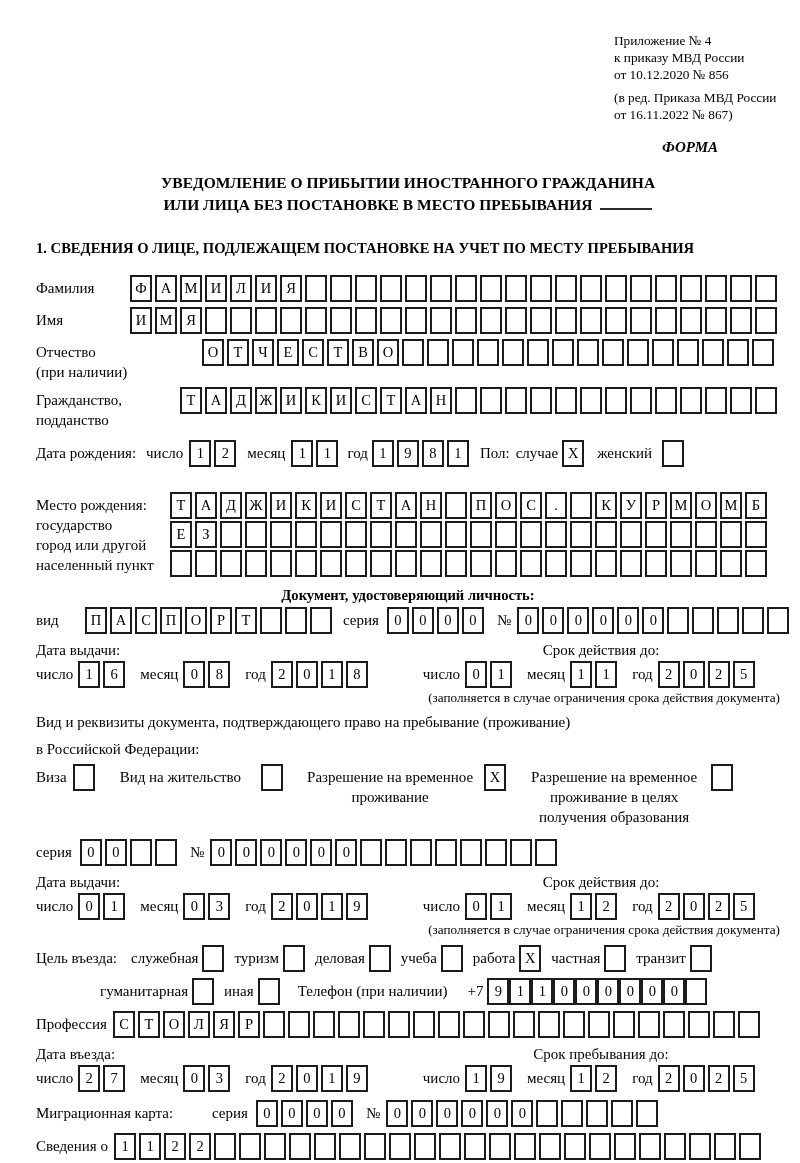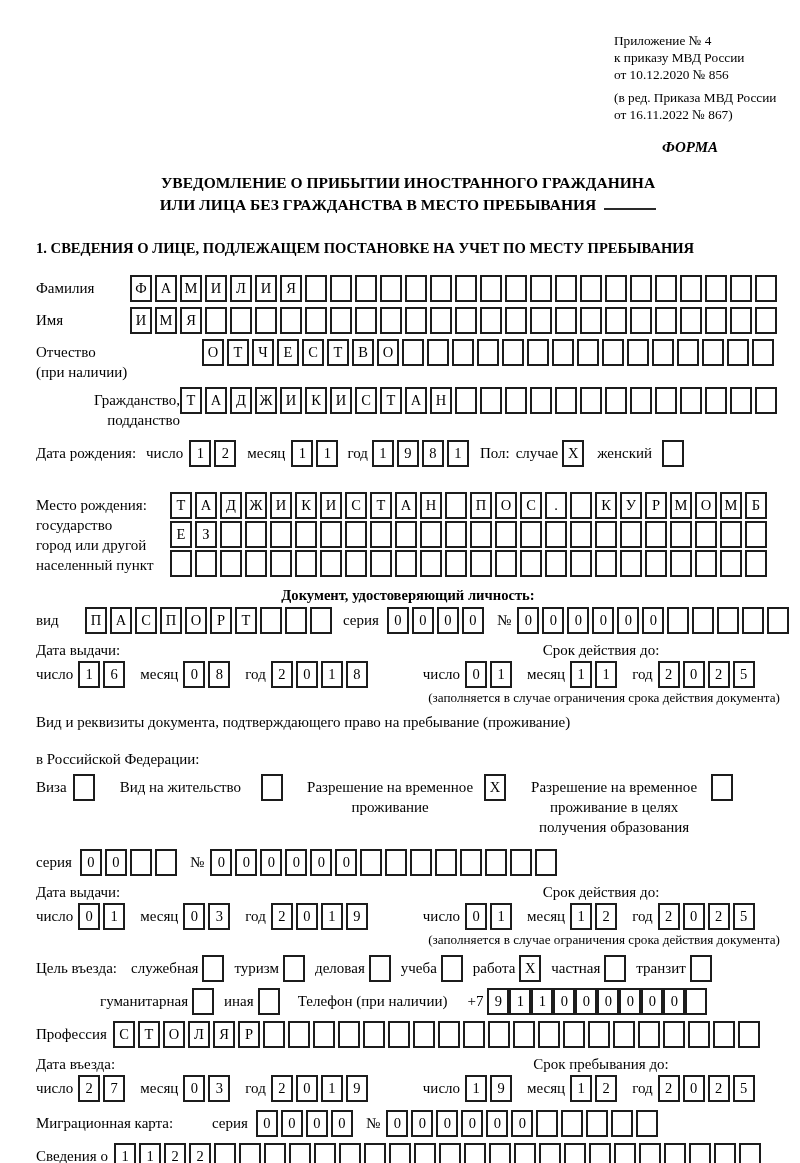--- a/index.html
+++ b/index.html
@@ -21,21 +21,21 @@
 
   .row { display:flex; align-items:flex-start; margin-top:5px; }
   .cells { display:flex; flex-wrap:nowrap; }
   .cell {
     flex:0 0 auto; width:22px; height:27px; border:2px solid #1c1c1c; margin-right:3px;
     display:flex; align-items:center; justify-content:center; font-size:14.5px; background:#fff;
   }
   .lbl { flex:0 0 auto; padding-top:5px; }
   .ml { line-height:20px; padding-top:3px; }
 
-  .w-surname { width:94px; } .w-patr { width:166px; } .w-cit { width:144px;text-align:right; }
+  .w-surname { width:94px; } .w-patr { width:166px; } .w-cit { width:144px; }
   .w-place { width:134px; } .w-kind { width:49px; } .w-prof { width:77px; } .w-reps { width:78px; }
 
   .stack > .cells { margin-bottom:2px; }
 
   .dochead { text-align:center; font-weight:bold; margin-top:8px; font-size:14.6px; }
 
   .datetitles { display:flex; margin-top:8px; }
   .datetitles .t1 { width:332px; }
   .datetitles .t2 { width:350px; text-align:center; margin-left:58px; }
   .daterow { display:flex; align-items:flex-start; margin-top:2px; }
@@ -60,21 +60,21 @@
     <div>к приказу МВД России</div>
     <div>от 10.12.2020 № 856</div>
     <div class="grp2">(в ред. Приказа МВД России</div>
     <div>от 16.11.2022 № 867)</div>
   </div>
 
   <div class="forma">ФОРМА</div>
 
   <div class="title">
     <div>УВЕДОМЛЕНИЕ О ПРИБЫТИИ ИНОСТРАННОГО ГРАЖДАНИНА</div>
-    <div><span>ИЛИ ЛИЦА БЕЗ ГРАЖДАНСТВА В МЕСТО ПРЕБЫВАНИЯ</span><span class="blank-line"></span></div>
+    <div><span>ИЛИ ЛИЦА БЕЗ ПОСТАНОВКЕ В МЕСТО ПРЕБЫВАНИЯ</span><span class="blank-line"></span></div>
   </div>
 
   <div class="sec">1. СВЕДЕНИЯ О ЛИЦЕ, ПОДЛЕЖАЩЕМ ПОСТАНОВКЕ НА УЧЕТ ПО МЕСТУ ПРЕБЫВАНИЯ</div>
 
   <div class="row" style="margin-top:18px">
     <span class="lbl w-surname">Фамилия</span>
     <span class="cells">
         <span class="cell">Ф</span>
         <span class="cell">А</span>
         <span class="cell">М</span>
@@ -392,21 +392,21 @@
     <span class="cells">
         <span class="cell">2</span>
         <span class="cell">0</span>
         <span class="cell">2</span>
         <span class="cell">5</span>
       </span>
   </div>
   <div class="datenote">(заполняется в случае ограничения срока действия документа)</div>
 
   <div style="margin-top:8px">Вид и реквизиты документа, подтверждающего право на пребывание (проживание)</div>
-  <div style="margin-top:20px">в Российской Федерации:</div>
+  <div style="margin-top:10px">в Российской Федерации:</div>
 
   <div class="row" style="margin-top:6px">
     <span class="optlbl">Виза</span>
     <span class="cell"></span>
     <span class="optlbl" style="margin-left:22px">Вид на жительство</span>
     <span class="cell" style="margin-left:14px"></span>
     <span class="optml" style="margin-left:16px">Разрешение на временное проживание</span>
     <span class="cell">X</span>
     <span class="optml" style="margin-left:14px;width:182px">Разрешение на временное проживание в целях получения образования</span>
     <span class="cell"></span>

